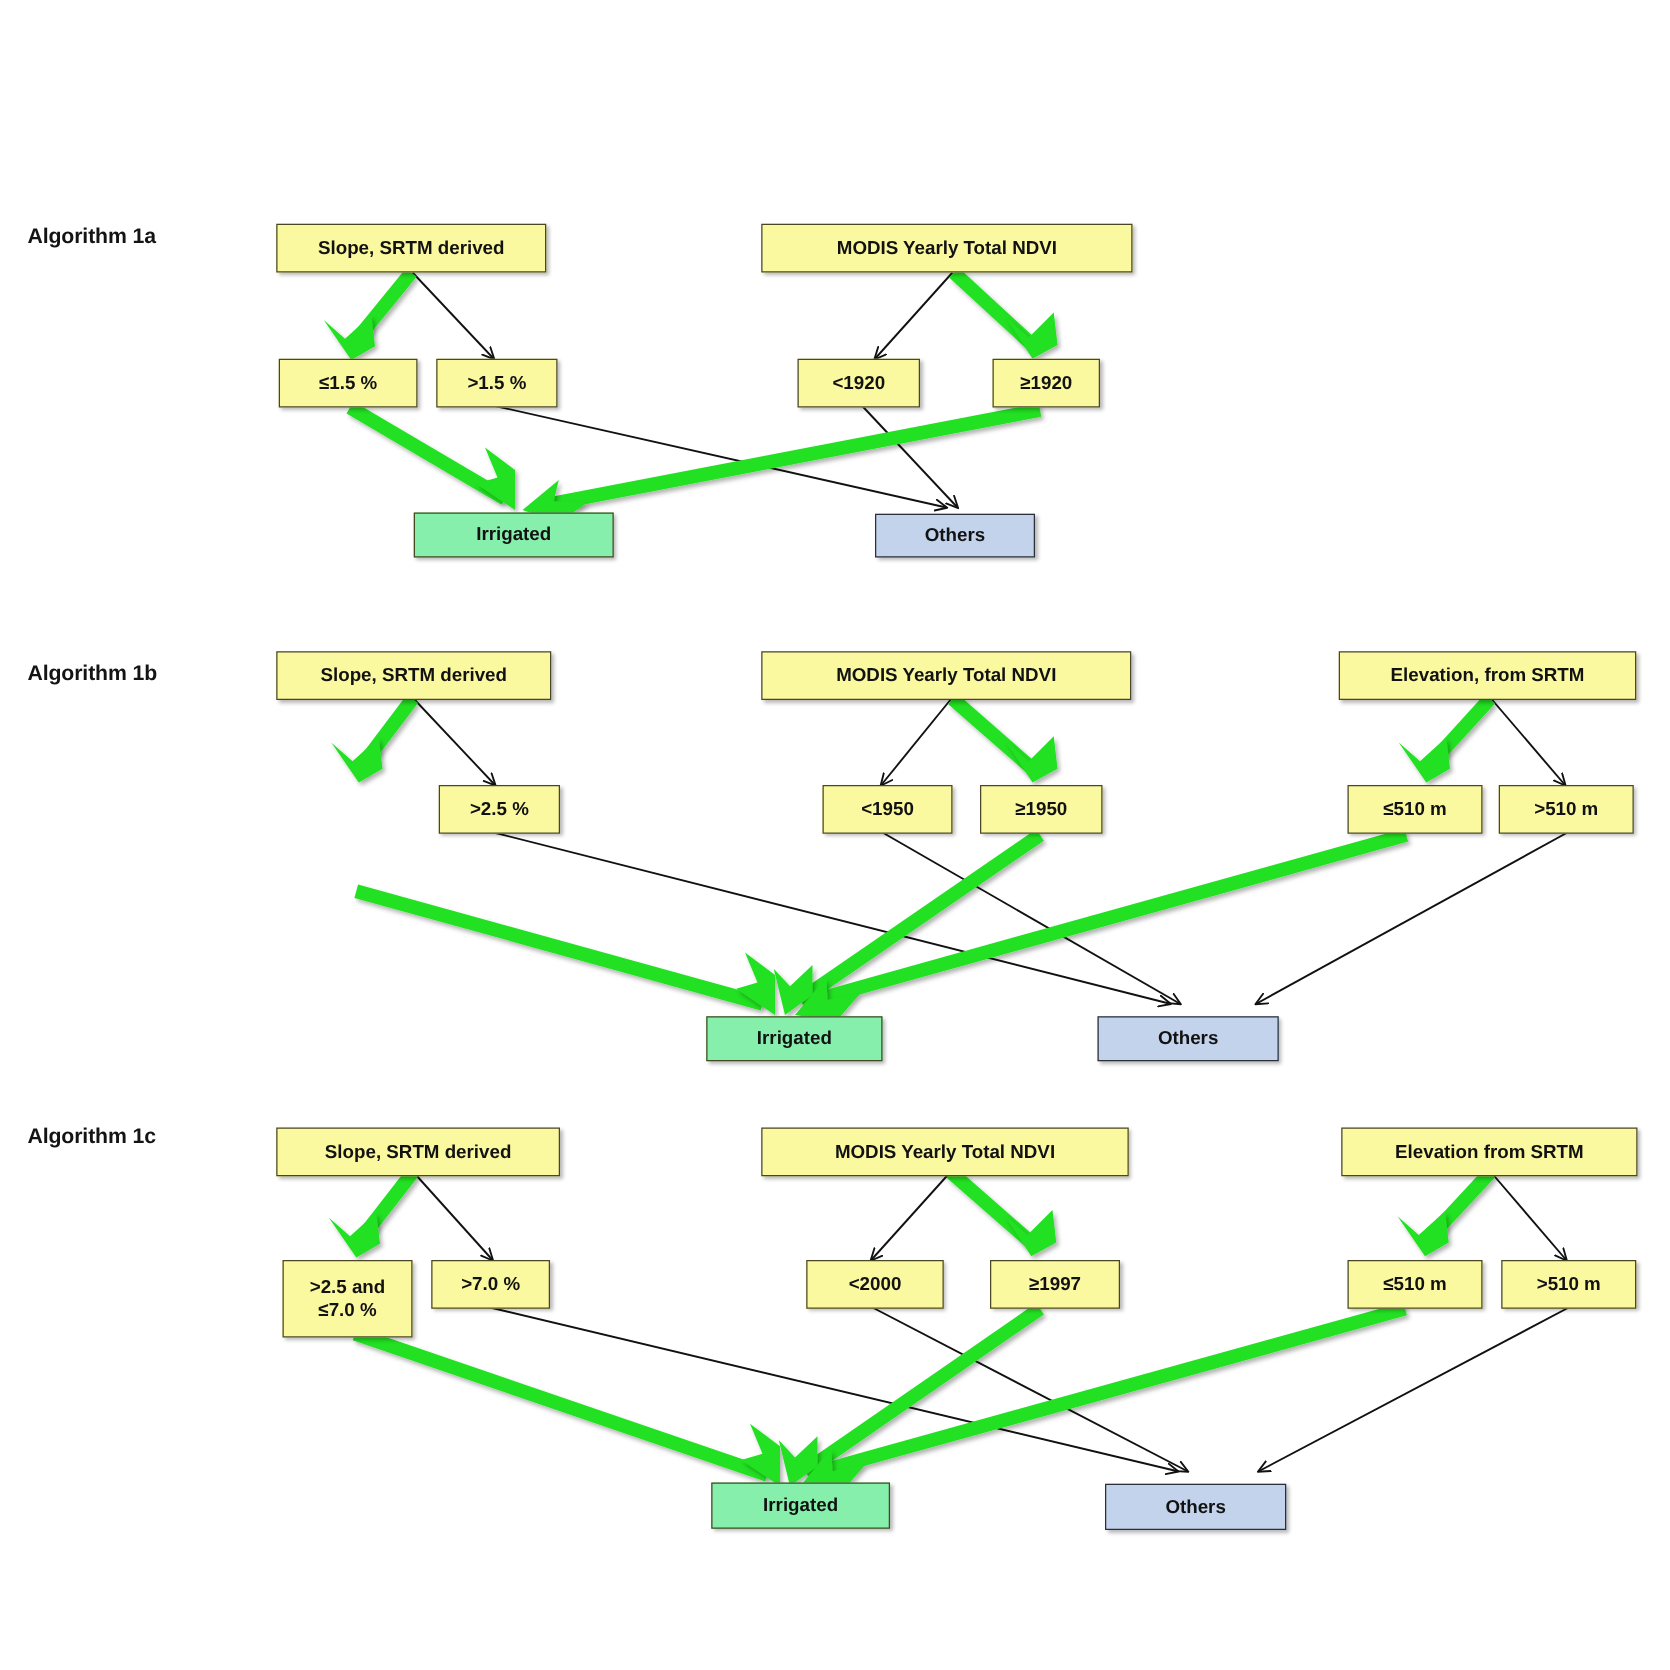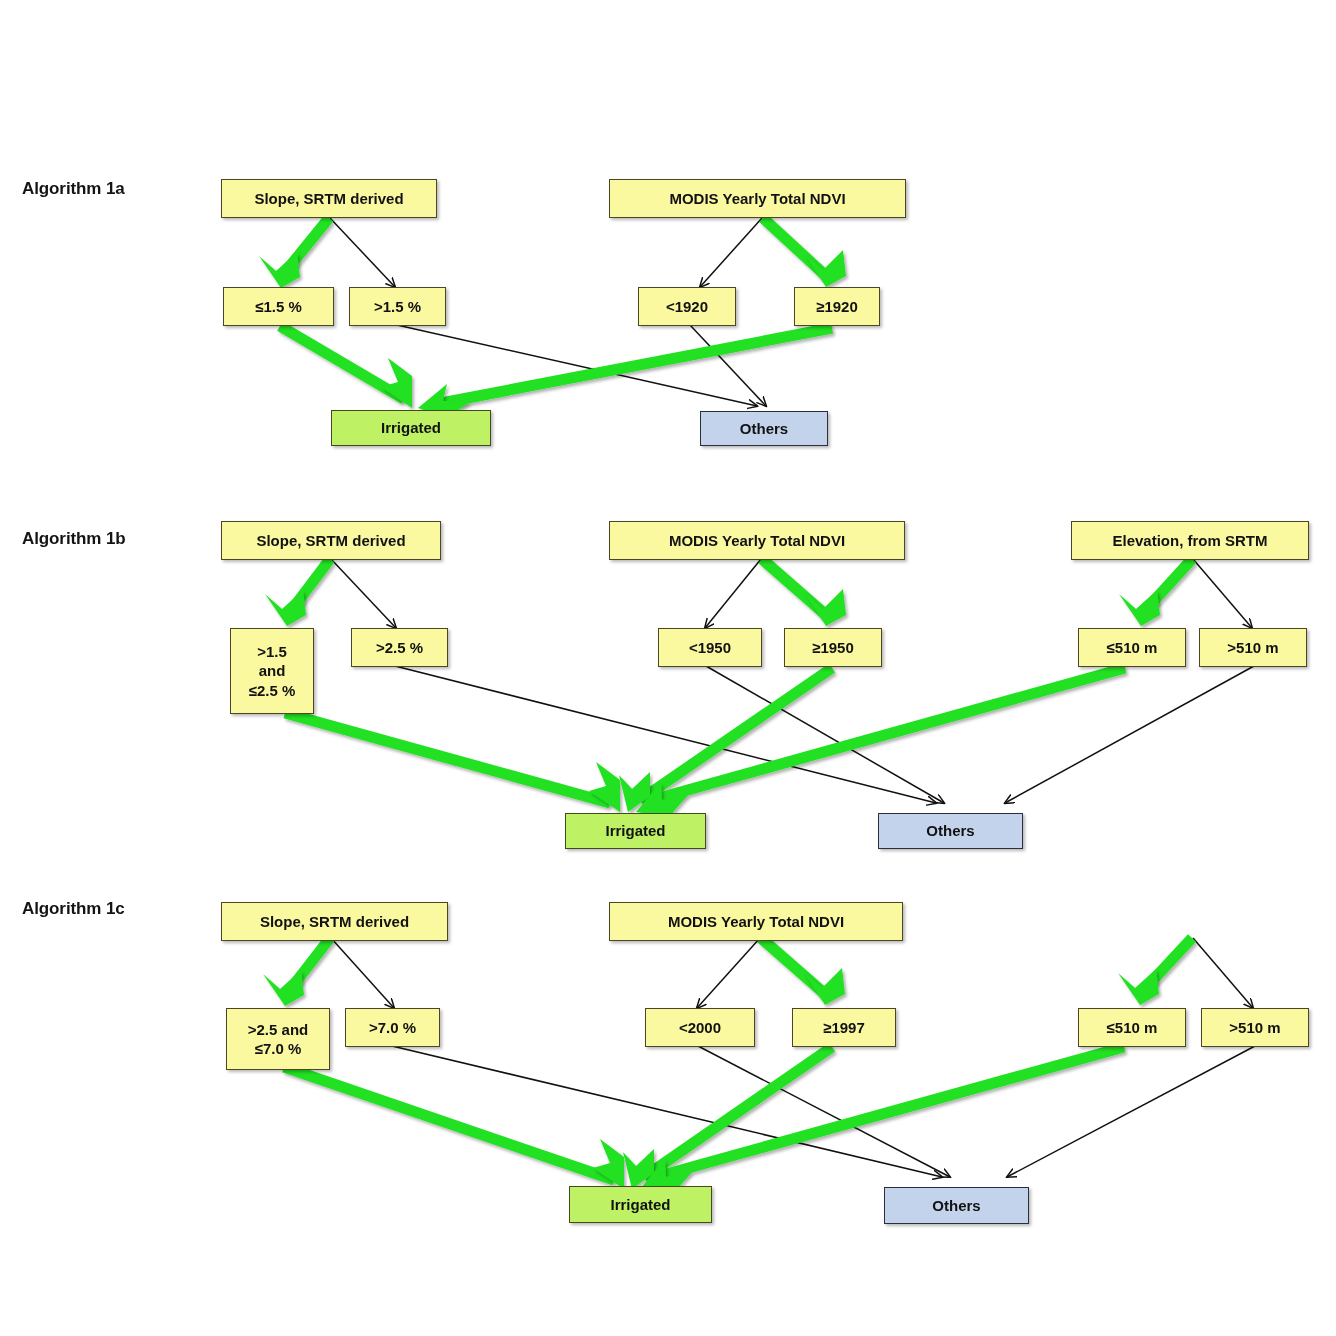--- a/index.html
+++ b/index.html
@@ -42,21 +42,21 @@
     font-size: 15px;
     font-weight: bold;
     color: #121212;
     line-height: 1.28;
     border: 1.6px solid #3d3b1f;
     box-shadow: 2px 2px 3px rgba(0,0,0,0.28);
     z-index: 3;
   }
   .node.src   { background: #fbf9a0; border-color: #4a4726; }
   .node.cond  { background: #fbf9a0; border-color: #4a4726; }
-  .node.irr   { background: #bef264; border-color: #44491f; }
+  .node.irr   { background: #86efac; border-color: #44491f; }
   .node.oth   { background: #c3d3ec; border-color: #2a2f3a; }
   .node .txt { display: block; padding: 0 4px; }
 </style>
 </head>
 <body>
 
 <div id="canvas">
 
   <svg class="edges" viewBox="0 0 1336 1336">
     <defs>
@@ -172,23 +172,20 @@
   <div class="node src" style="left:221px; top:473px; width:220px; height:39px;">
     <span class="txt">Slope, SRTM derived</span>
   </div>
   <div class="node src" style="left:609px; top:473px; width:296px; height:39px;">
     <span class="txt">MODIS Yearly Total NDVI</span>
   </div>
   <div class="node src" style="left:1071px; top:473px; width:238px; height:39px;">
     <span class="txt">Elevation, from SRTM</span>
   </div>
 
-  <div class="node cond" style="left:230px; top:580px; width:84px; height:86px;">
-    <span class="txt">&gt;1.5<br>and<br>≤2.5 %</span>
-  </div>
   <div class="node cond" style="left:351px; top:580px; width:97px; height:39px;">
     <span class="txt">&gt;2.5 %</span>
   </div>
   <div class="node cond" style="left:658px; top:580px; width:104px; height:39px;">
     <span class="txt">&lt;1950</span>
   </div>
   <div class="node cond" style="left:784px; top:580px; width:98px; height:39px;">
     <span class="txt">≥1950</span>
   </div>
   <div class="node cond" style="left:1078px; top:580px; width:108px; height:39px;">
@@ -206,20 +203,23 @@
   </div>
 
   <div class="alg-label" style="left:22px; top:851px;">Algorithm 1c</div>
 
   <div class="node src" style="left:221px; top:854px; width:227px; height:39px;">
     <span class="txt">Slope, SRTM derived</span>
   </div>
   <div class="node src" style="left:609px; top:854px; width:294px; height:39px;">
     <span class="txt">MODIS Yearly Total NDVI</span>
   </div>
+  <div class="node src" style="left:1073px; top:854px; width:237px; height:39px;">
+    <span class="txt">Elevation from SRTM</span>
+  </div>
 
   <div class="node cond" style="left:226px; top:960px; width:104px; height:62px;">
     <span class="txt">&gt;2.5 and<br>≤7.0 %</span>
   </div>
   <div class="node cond" style="left:345px; top:960px; width:95px; height:39px;">
     <span class="txt">&gt;7.0 %</span>
   </div>
   <div class="node cond" style="left:645px; top:960px; width:110px; height:39px;">
     <span class="txt">&lt;2000</span>
   </div>

